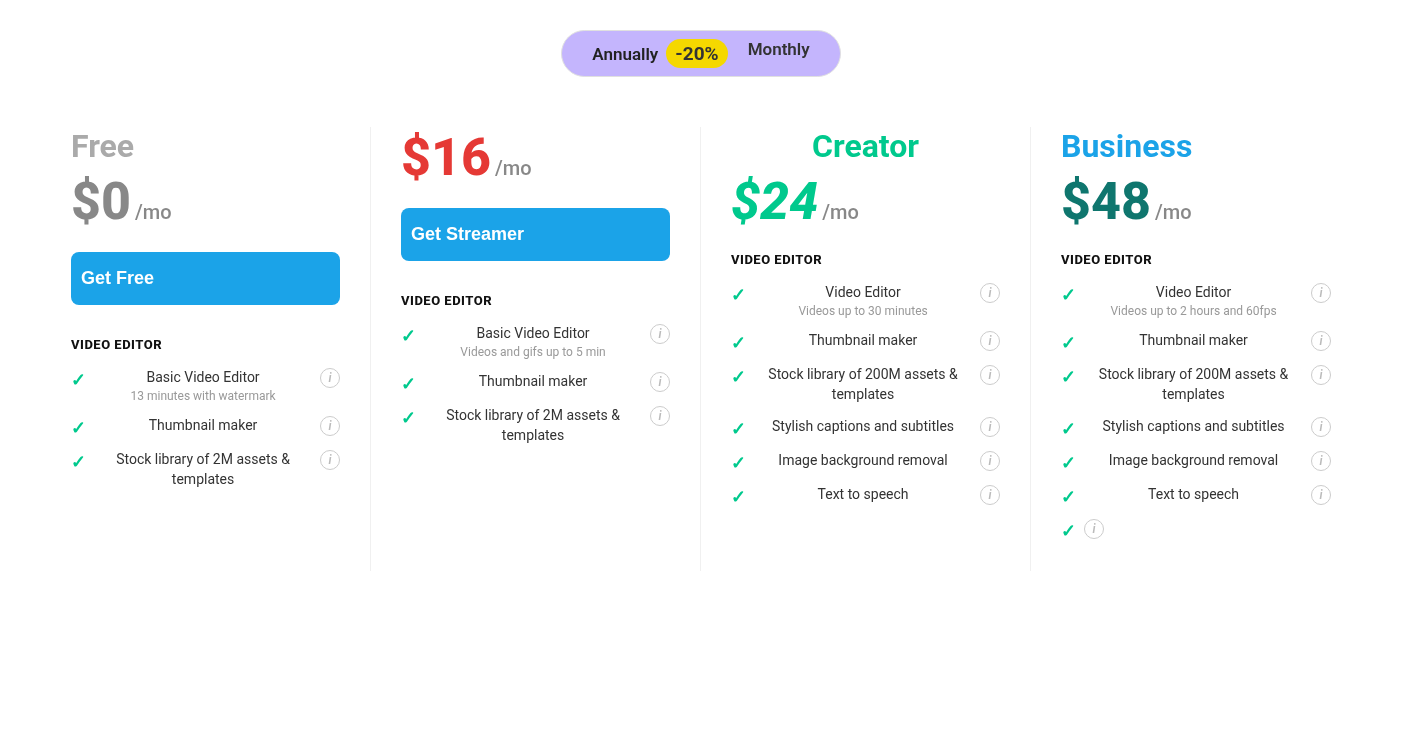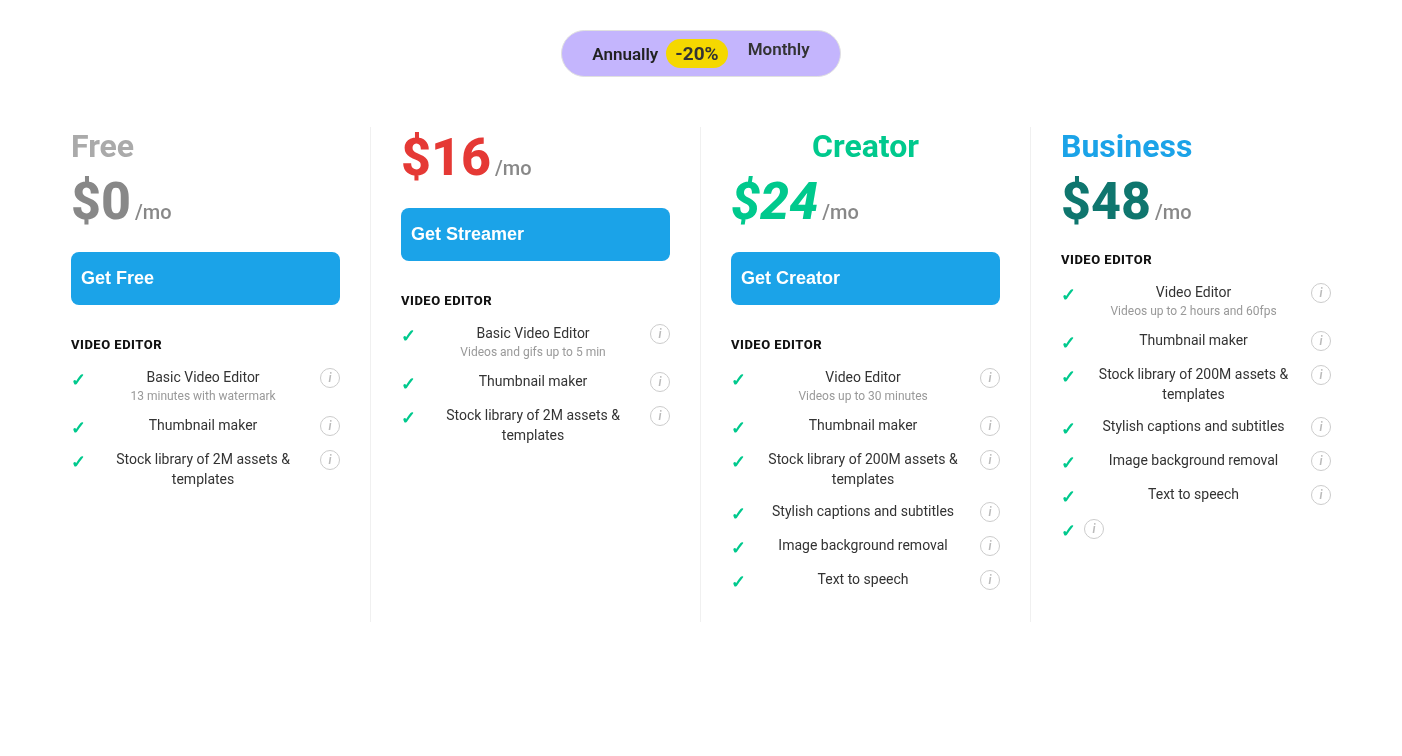--- a/index.html
+++ b/index.html
@@ -259,21 +259,20 @@
     </li>
 
     </ul>
   </div>
     <div class="plan-col">
     <div class="plan-name creator">Creator</div>
     <div class="plan-price">
       <span class="price-amount creator">$24</span>
       <span class="price-period">/mo</span>
     </div>
-    <button class="get-btn">Get Creator</button>
     <div class="section-title">VIDEO EDITOR</div>
     <ul class="feature-list">
 
     <li class="feature-item">
       <span class="check-icon">✓</span>
       <span class="feature-text">
         Video Editor
         <span class="feature-sub">Videos up to 30 minutes</span>
       </span>
       <span class="info-icon">i</span>

